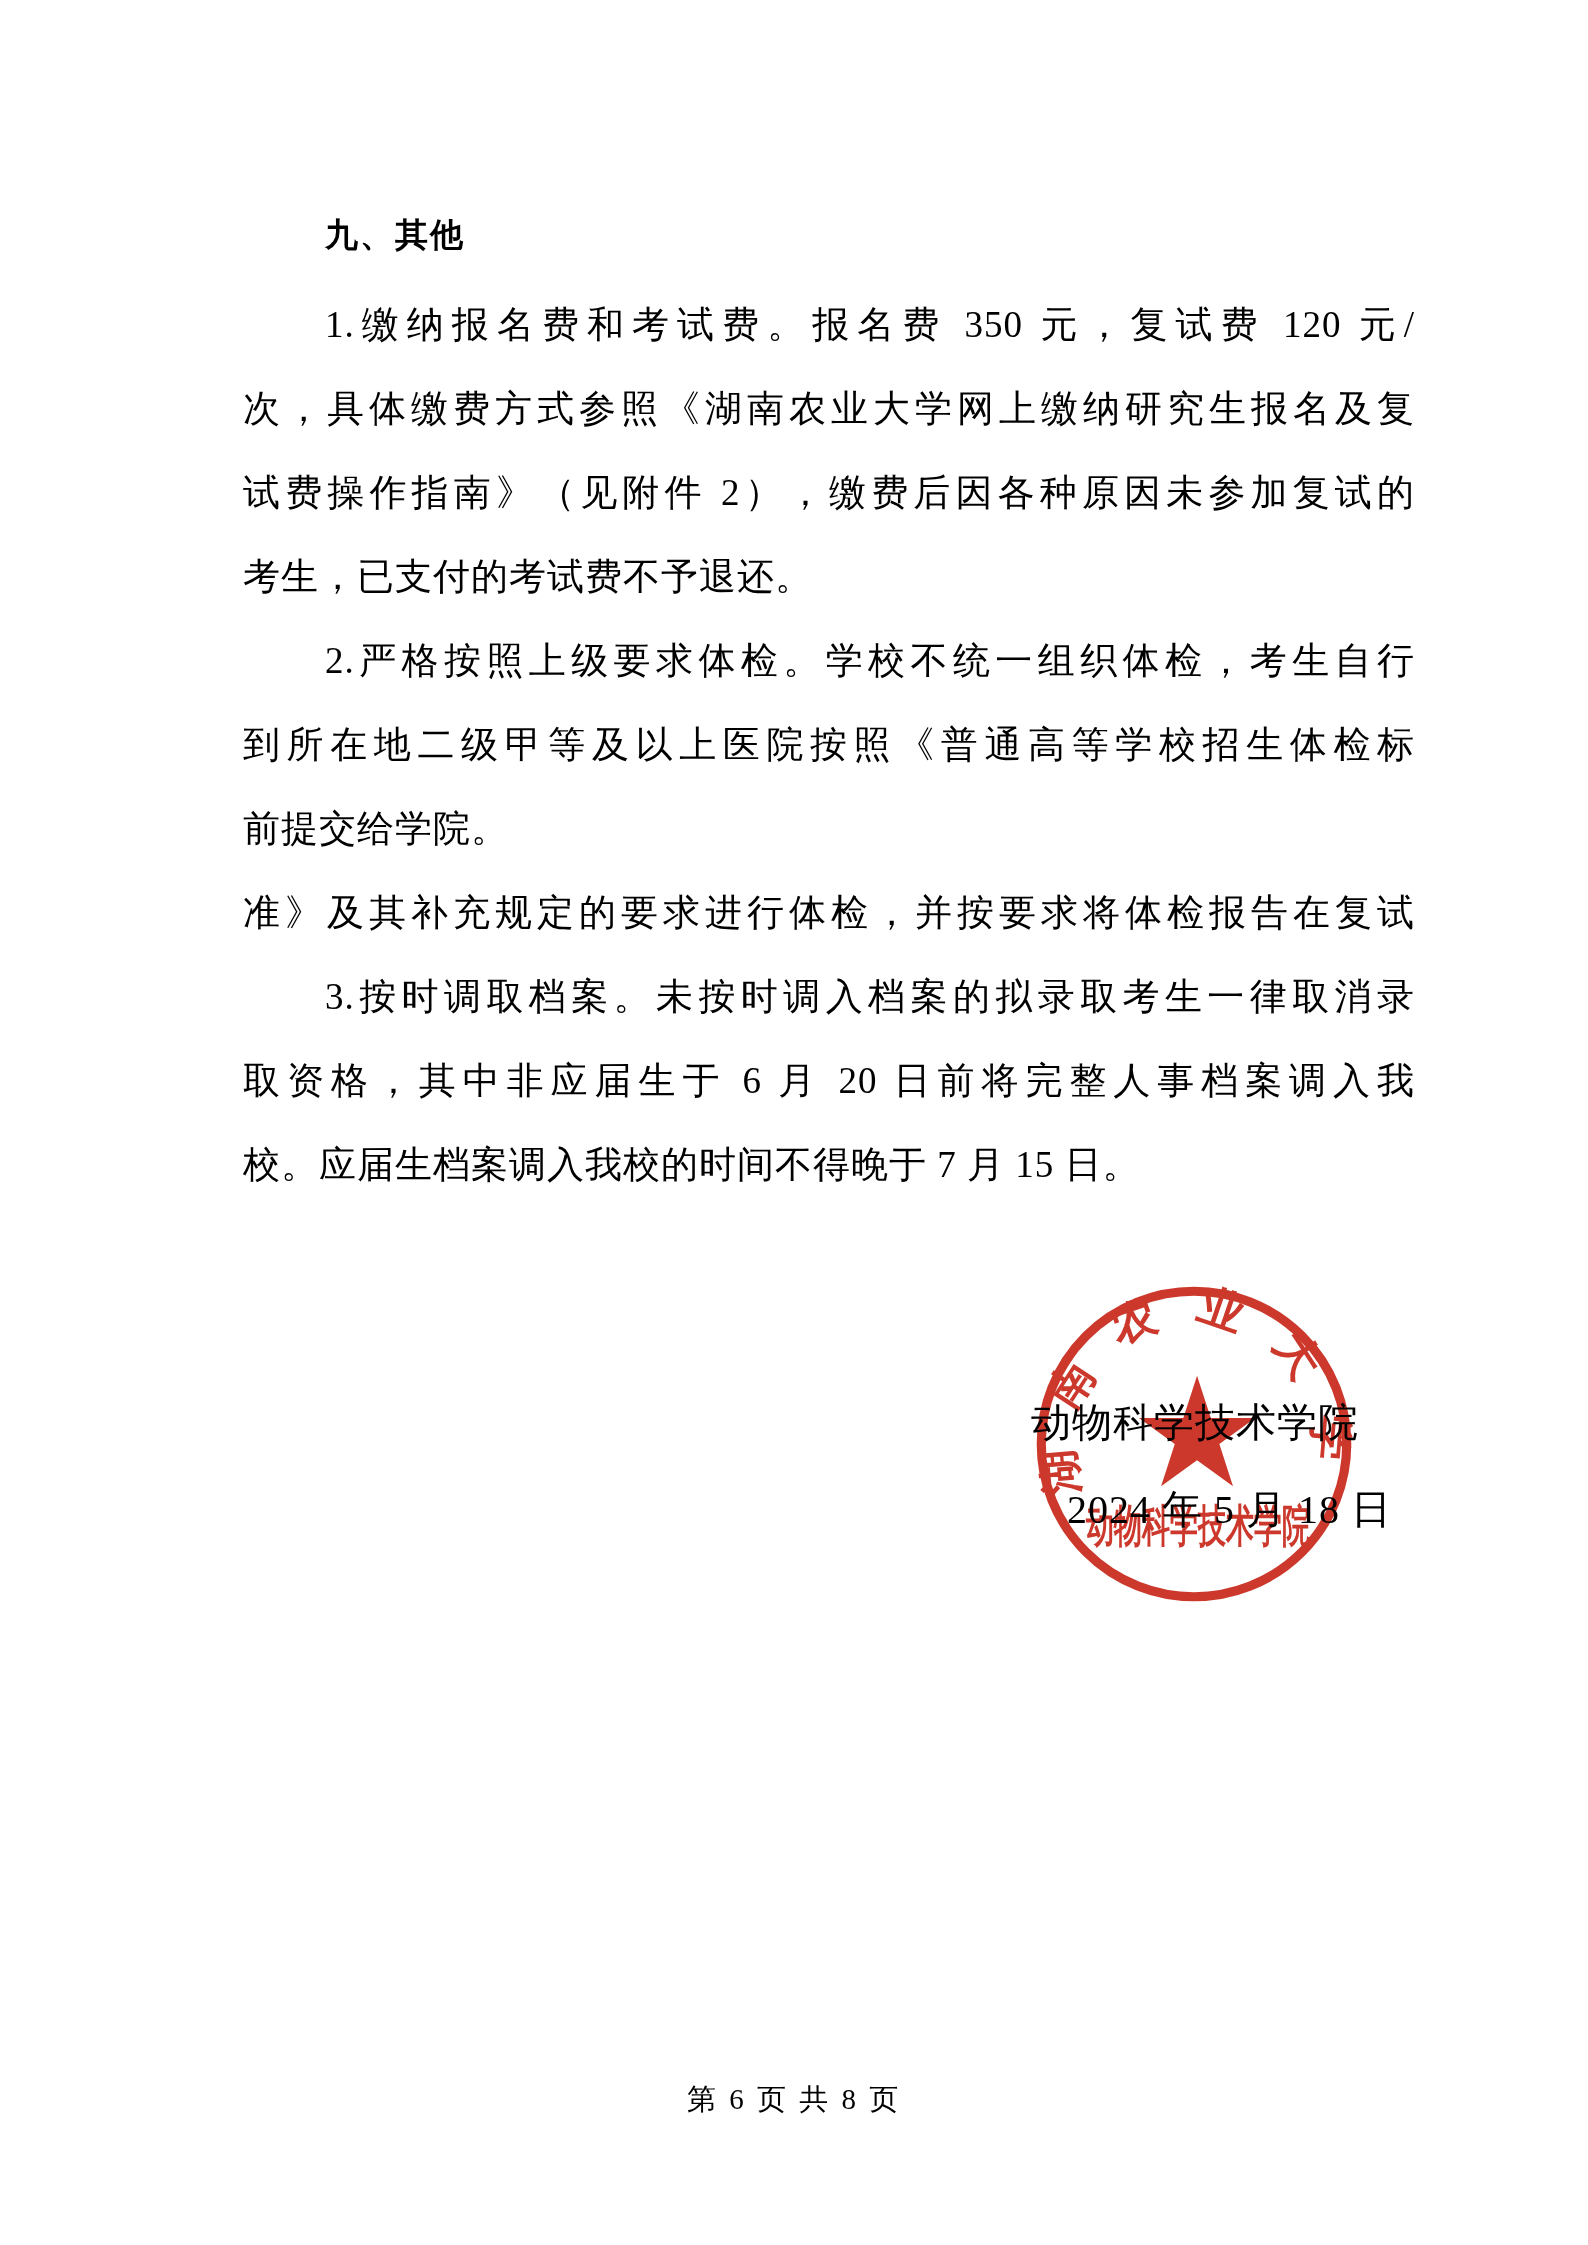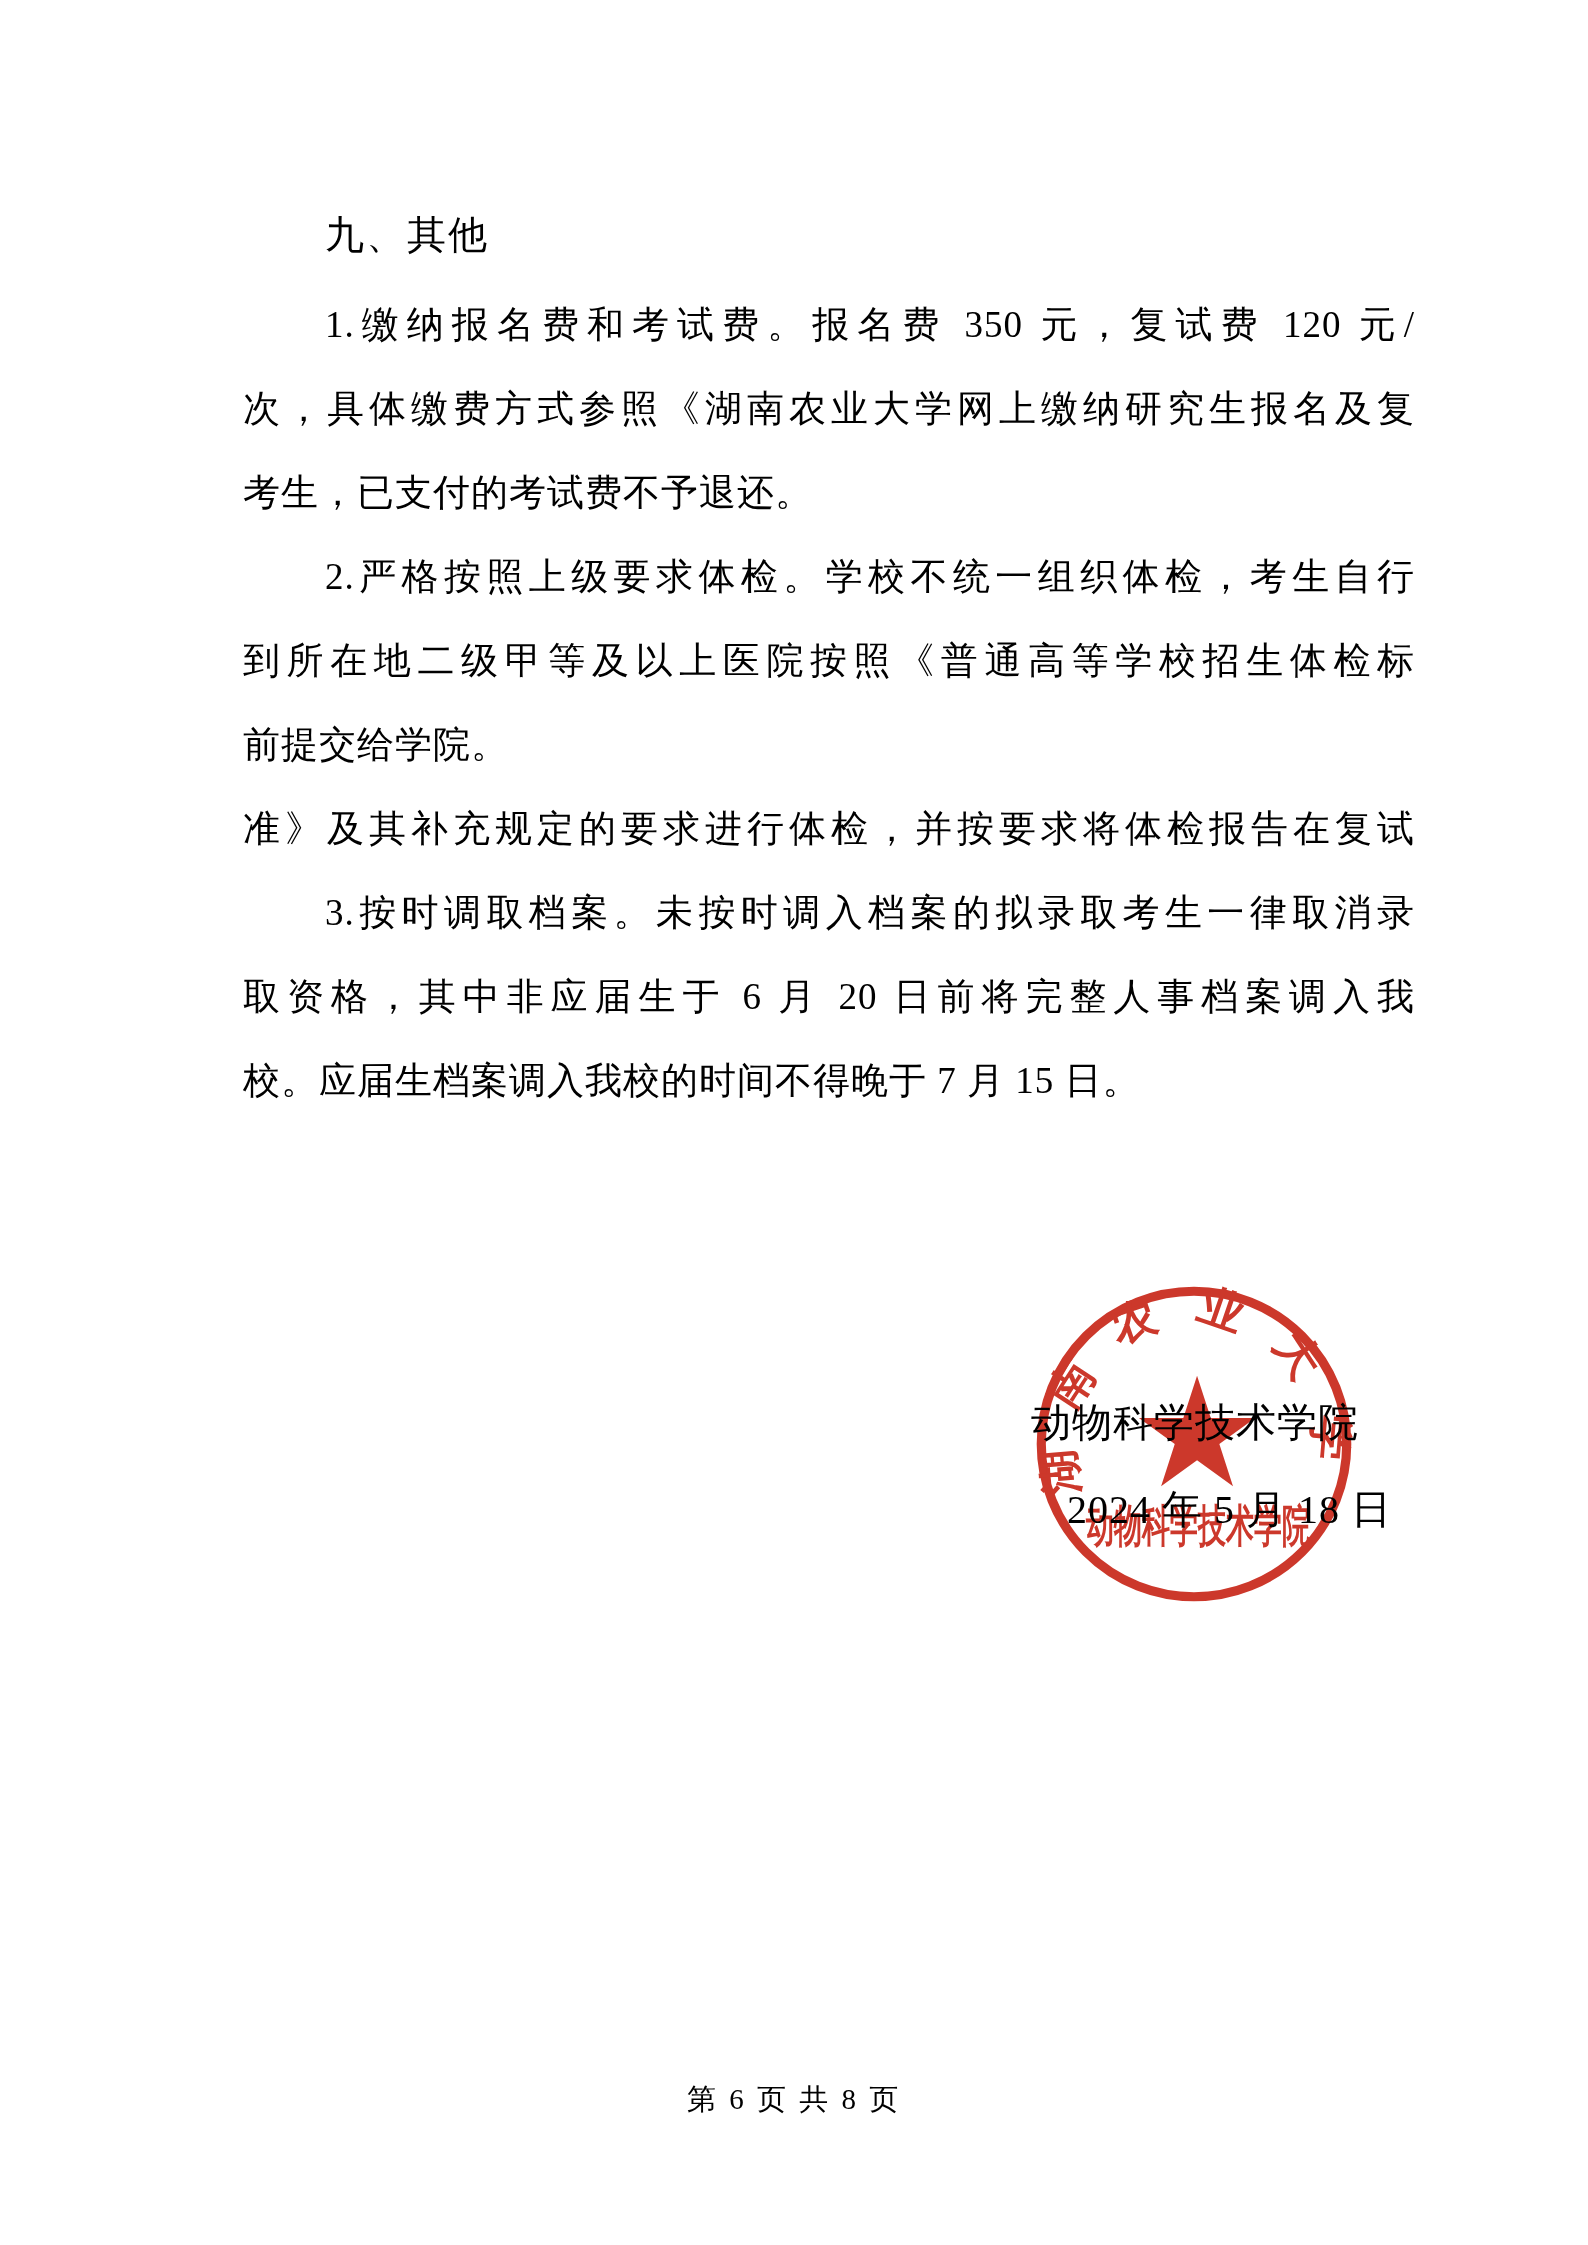--- a/index.html
+++ b/index.html
@@ -11,22 +11,22 @@
     font-family:"Liberation Serif","DejaVu Serif",serif;
     color:#000000;
     overflow:hidden;
   }
   .content {
     position:absolute;
     left:243px; top:193px;
     width:1172px;
   }
   .heading {
-    font-size:39px;
-    font-weight:normal;
+    font-size:33px;
+    font-weight:bold;
     height:84px; line-height:84px;
     padding-left:82px;
     margin-bottom:6px;
     letter-spacing:2px;
   }
   .line {
     font-size:37px;
     height:84px; line-height:84px;
     letter-spacing:1px;
     text-align:justify;
@@ -68,20 +68,21 @@
 </head>
 <body>
 
 <div class="page">
 
   <div class="content">
     <div class="heading">九、其他</div>
 
     <div class="line full indent">1.缴纳报名费和考试费。报名费 350 元，复试费 120 元/</div>
     <div class="line full">次，具体缴费方式参照《湖南农业大学网上缴纳研究生报名及复</div>
+    <div class="line full">试费操作指南》（见附件 2），缴费后因各种原因未参加复试的</div>
     <div class="line">考生，已支付的考试费不予退还。</div>
 
     <div class="line full indent">2.严格按照上级要求体检。学校不统一组织体检，考生自行</div>
     <div class="line full">到所在地二级甲等及以上医院按照《普通高等学校招生体检标</div>
     <div class="line">前提交给学院。</div>
     <div class="line full">准》及其补充规定的要求进行体检，并按要求将体检报告在复试</div>
 
     <div class="line full indent">3.按时调取档案。未按时调入档案的拟录取考生一律取消录</div>
     <div class="line full">取资格，其中非应届生于 6 月 20 日前将完整人事档案调入我</div>
     <div class="line">校。应届生档案调入我校的时间不得晚于 7 月 15 日。</div>

